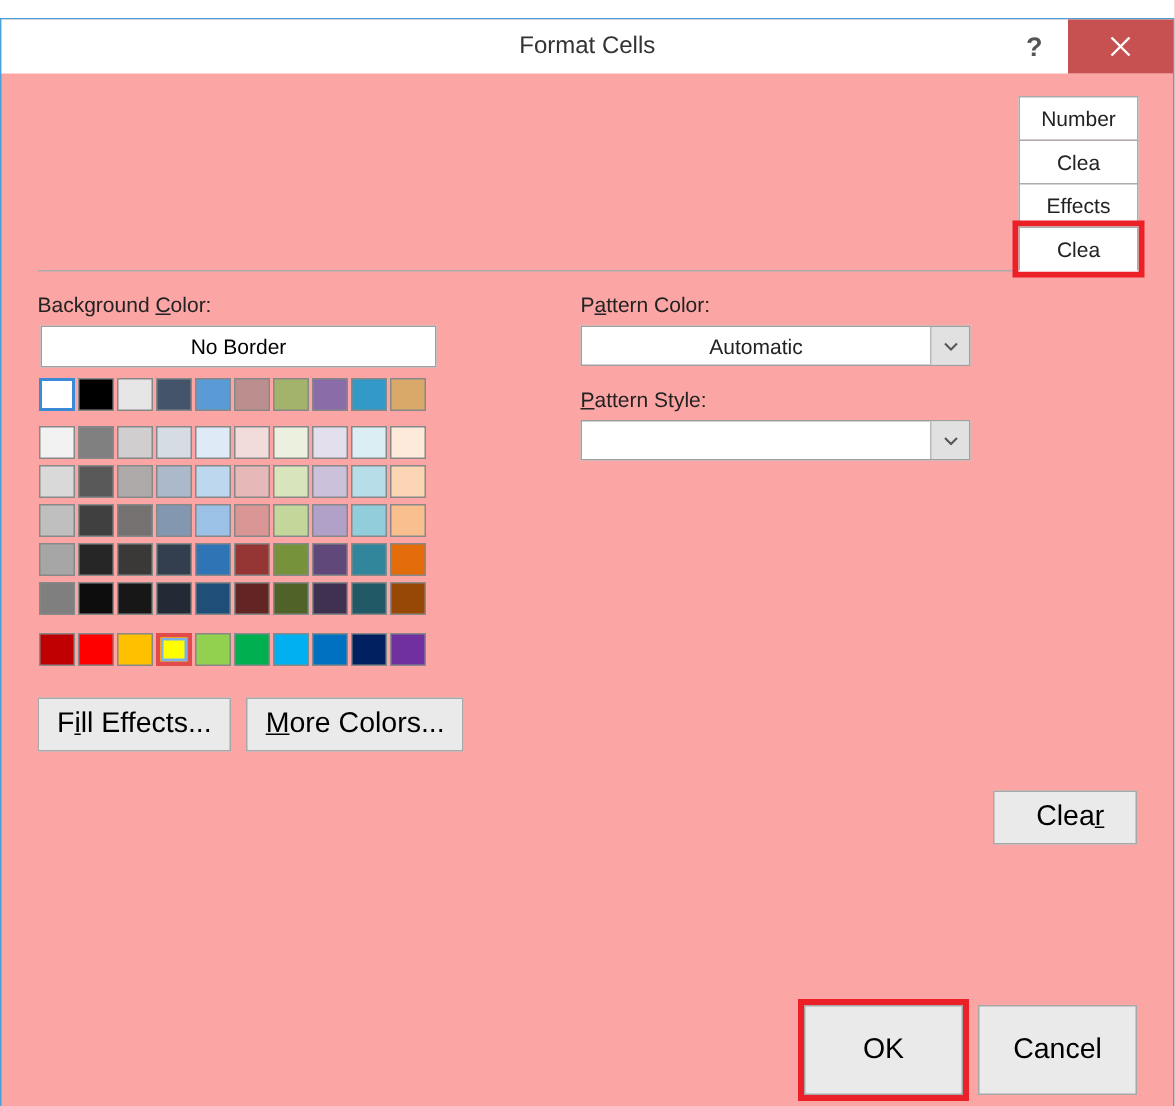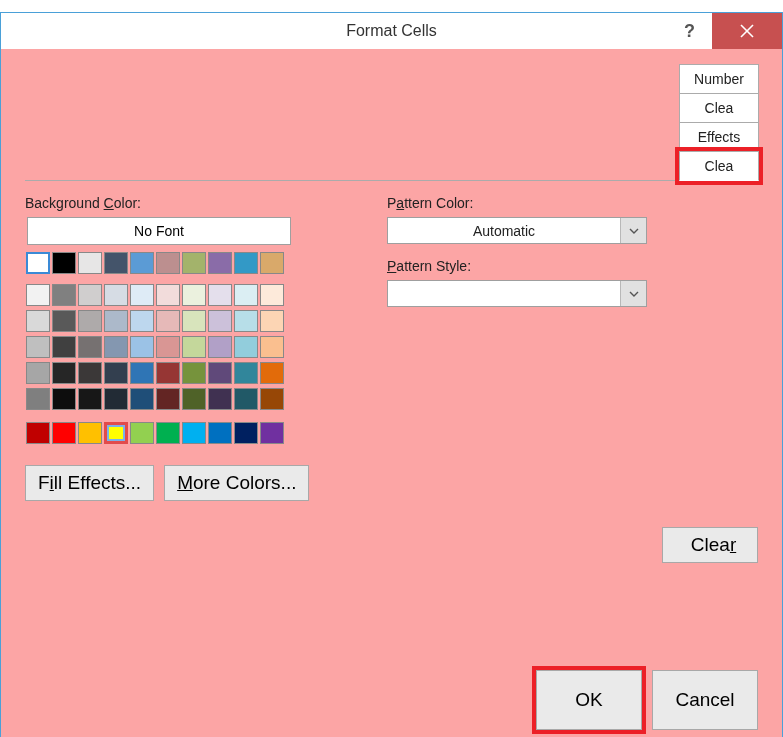--- a/index.html
+++ b/index.html
@@ -144,21 +144,21 @@
       <div class="tab">Clea</div>
       <div class="tab">Effects</div>
       <div class="tab active tab-highlight">Clea</div>
     </div>
 
     <div class="row">
       <div class="col-left">
         <div class="label">
           <span>Background </span><span class="underline">C</span><span>olor:</span>
         </div>
-        <div class="no-color-btn">No Font</div>
+        <div class="no-color-btn">No Border</div>
 
         <div class="swatch-grid">
           <div class="swatch-row">
             <span class="swatch selected-empty" style="background:#ffffff"></span>
             <span class="swatch" style="background:#000000"></span>
             <span class="swatch" style="background:#e7e6e6"></span>
             <span class="swatch" style="background:#44546a"></span>
             <span class="swatch" style="background:#5b9bd5"></span>
             <span class="swatch" style="background:#bc8f8f"></span>
             <span class="swatch" style="background:#a3b36b"></span>

